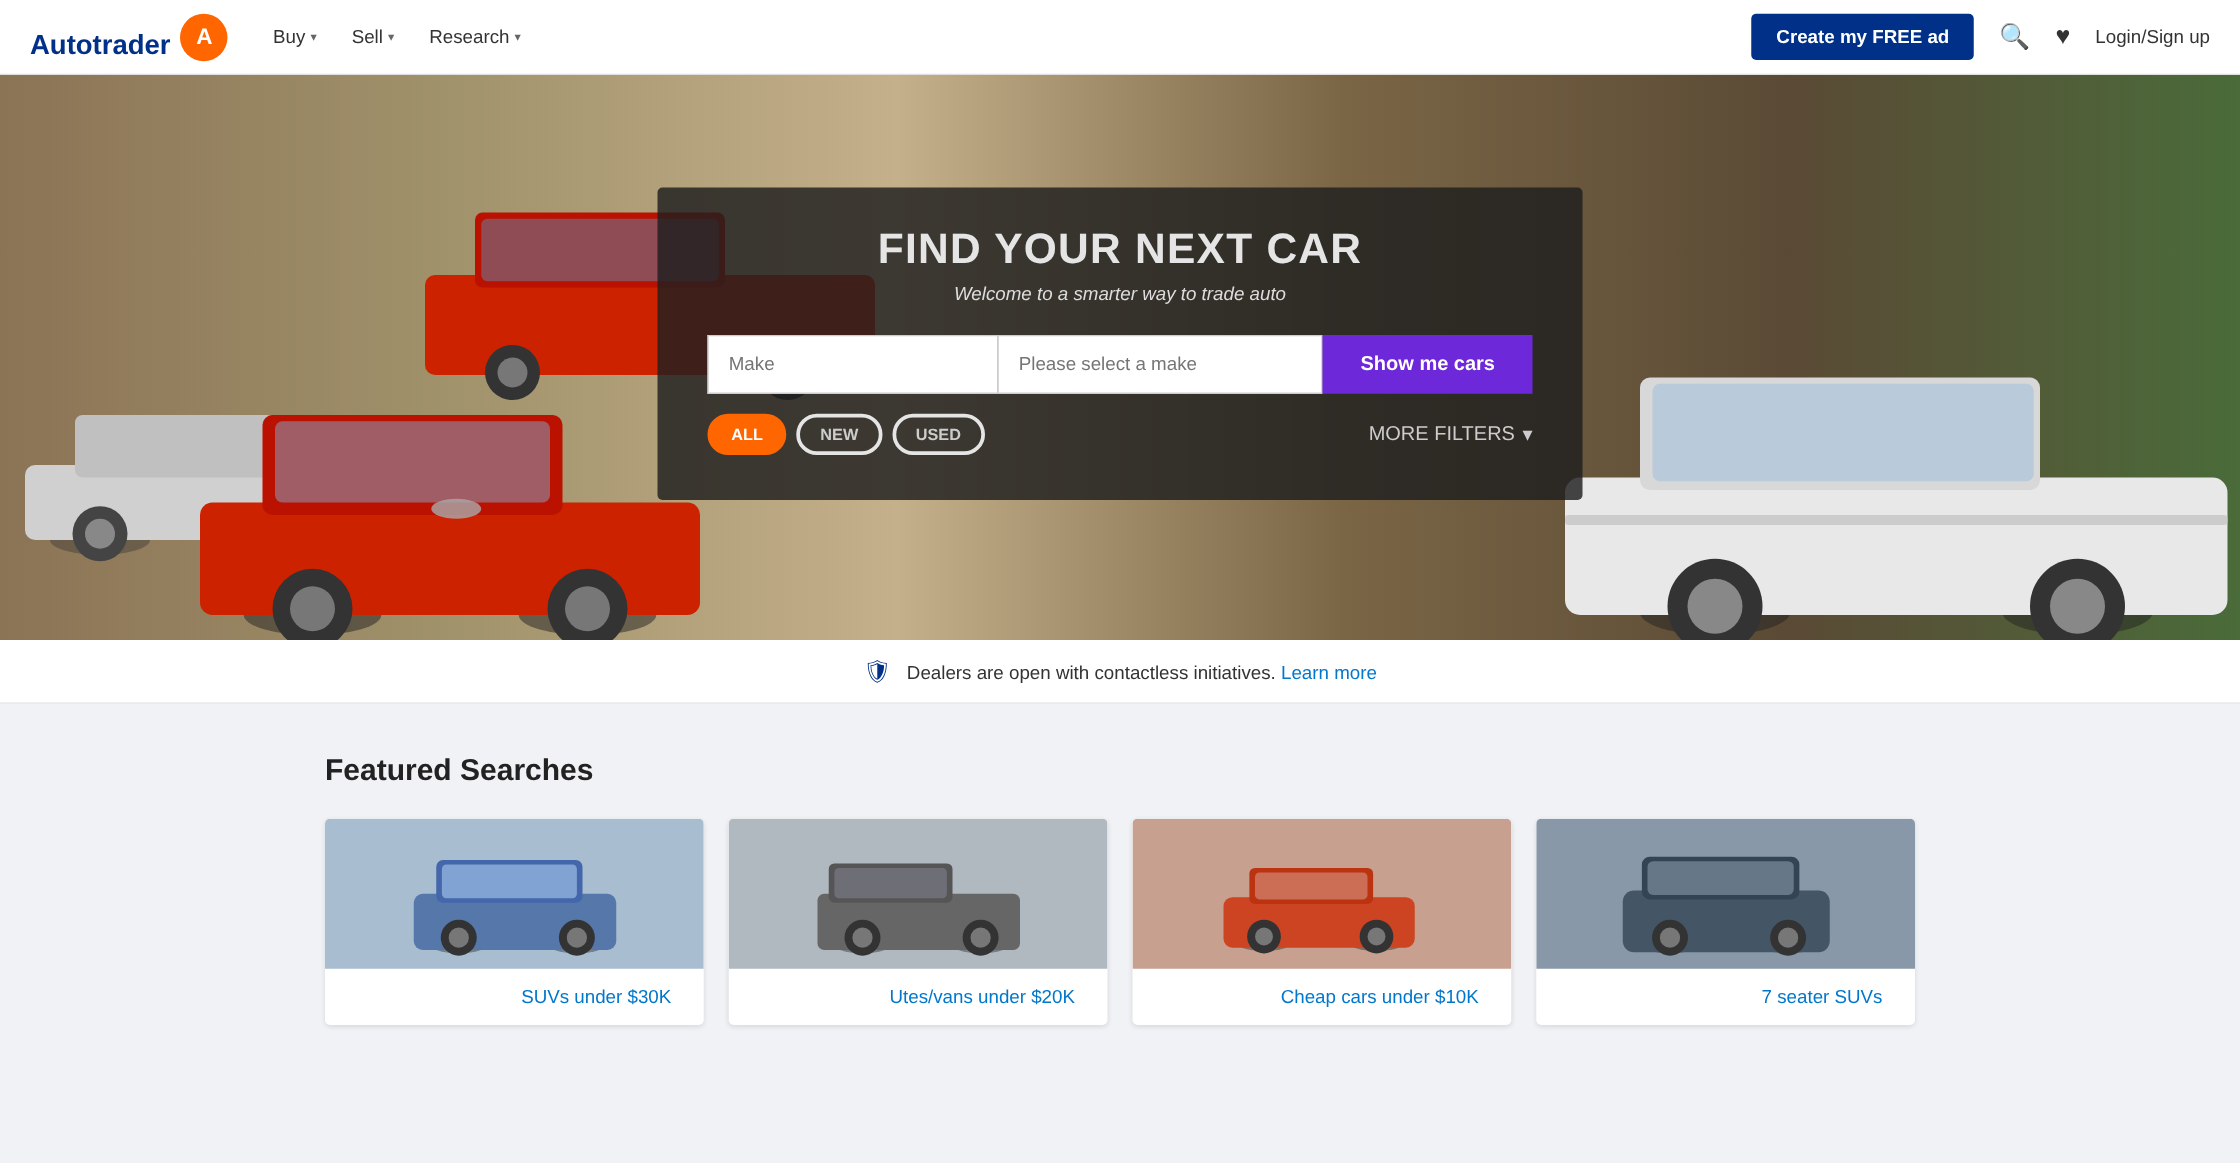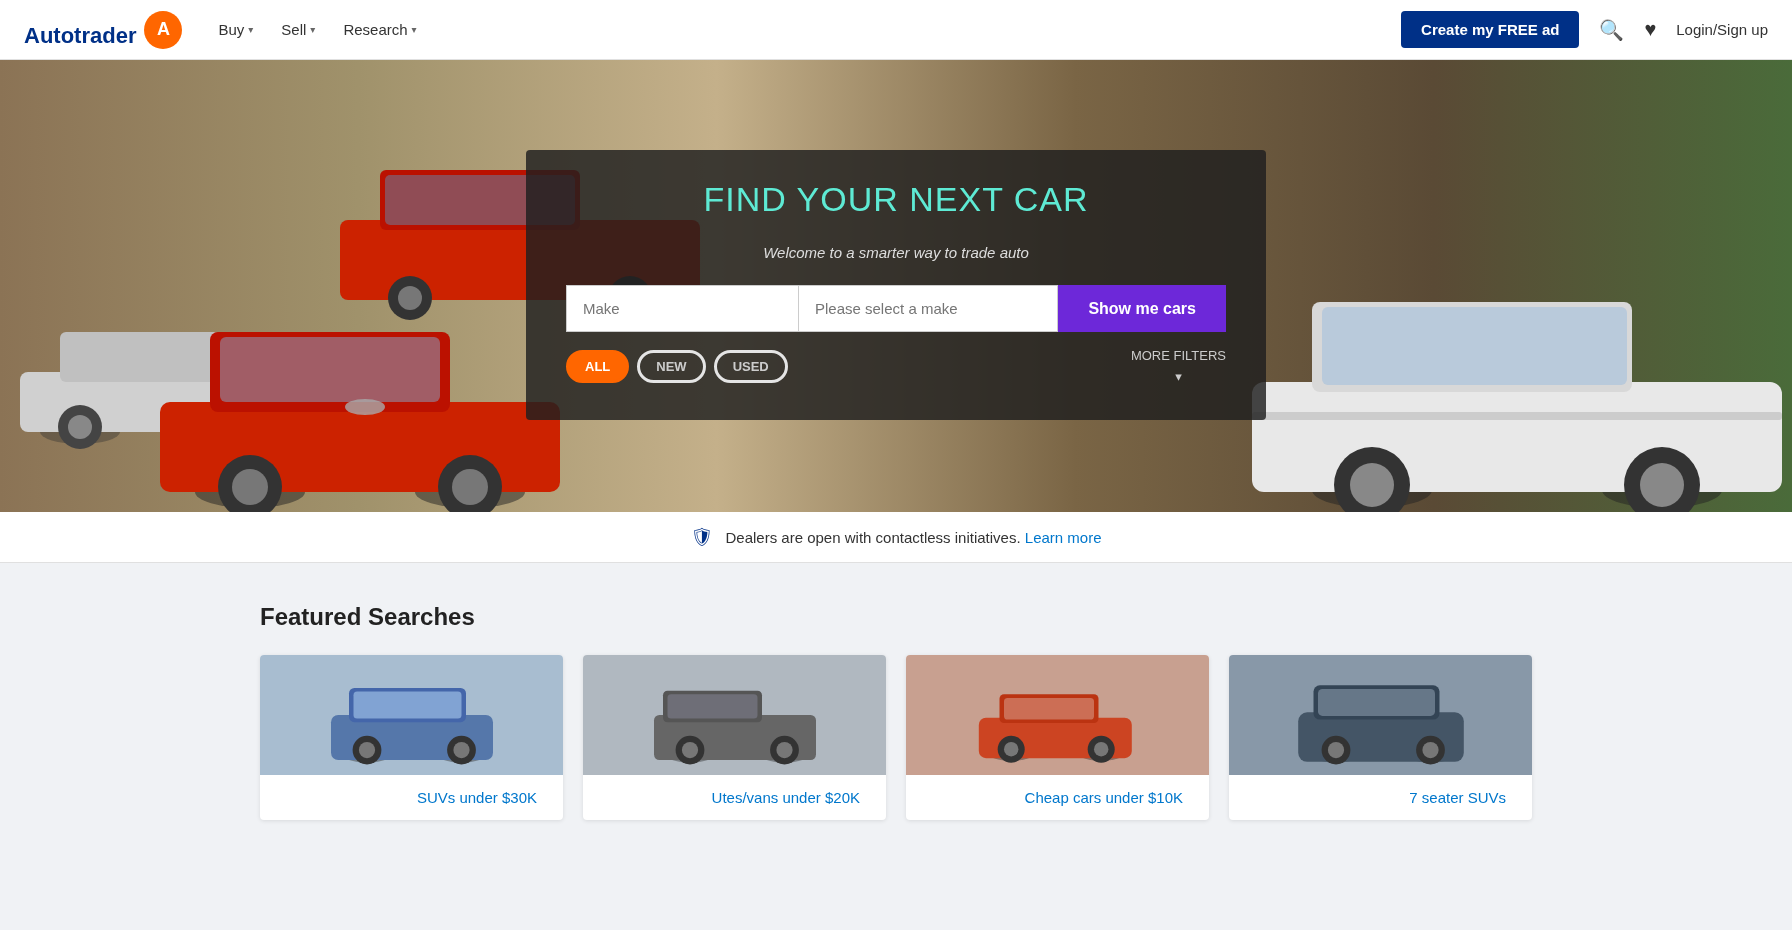--- a/index.html
+++ b/index.html
@@ -121,24 +121,24 @@
       transform: translateX(-50%);
       width: 740px;
       background: rgba(30, 30, 30, 0.82);
       padding: 30px 40px 36px;
       border-radius: 4px;
       text-align: center;
       color: #fff;
     }
     .hero-title {
       font-size: 34px;
-      font-weight: 400;
-      color: #5eead4;
+      font-weight: 700;
+      color: #e5e5e5;
       letter-spacing: 1px;
-      margin-bottom: 25px;
+      margin-bottom: 8px;
     }
     .hero-subtitle {
       font-size: 15px;
       color: #ddd;
       margin-bottom: 24px;
       font-style: italic;
     }
     .search-row {
       display: flex;
       gap: 0;
@@ -191,26 +191,25 @@
       color: #ccc;
       background: transparent;
     }
     .pill.active {
       background: #f60;
       border-color: #f60;
       color: #fff;
     }
     .more-filters {
       color: #ccc;
-      font-size: 13px;
+      font-size: 16px;
       cursor: pointer;
       display: flex;
       align-items: center;
       gap: 6px;
-      flex-direction: column;
     }
 
     
     .notice-bar {
       background: #fff;
       text-align: center;
       padding: 14px;
       font-size: 15px;
       color: #333;
       border-bottom: 1px solid #e0e0e0;

